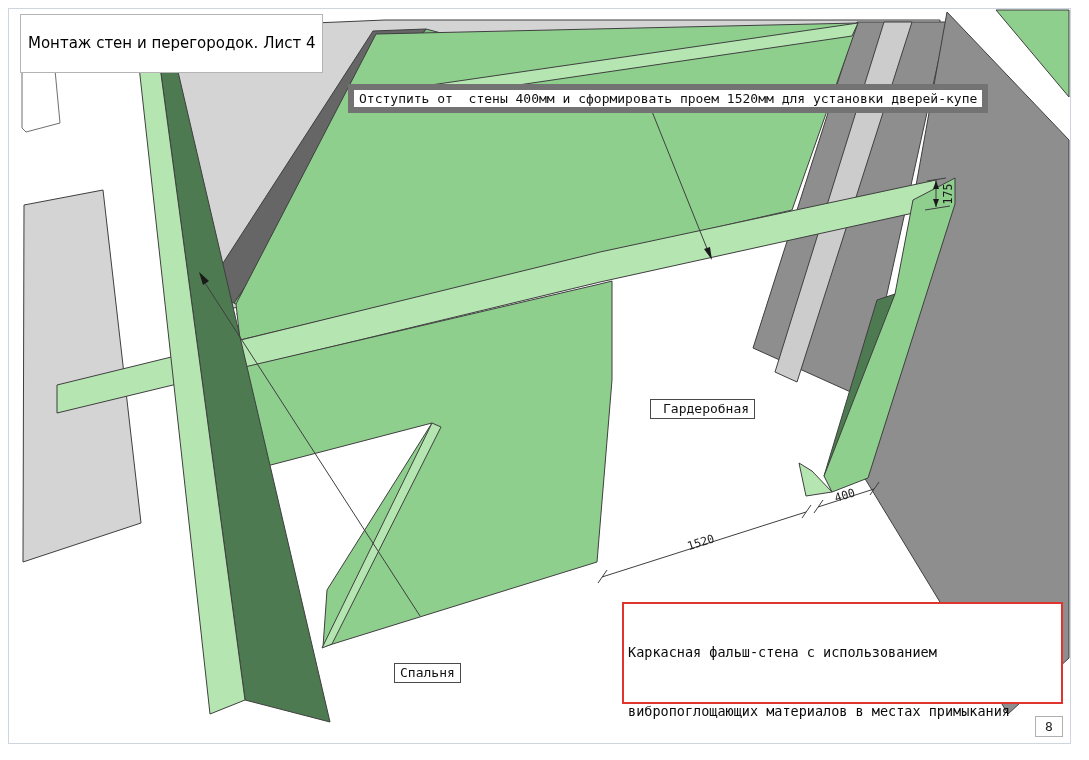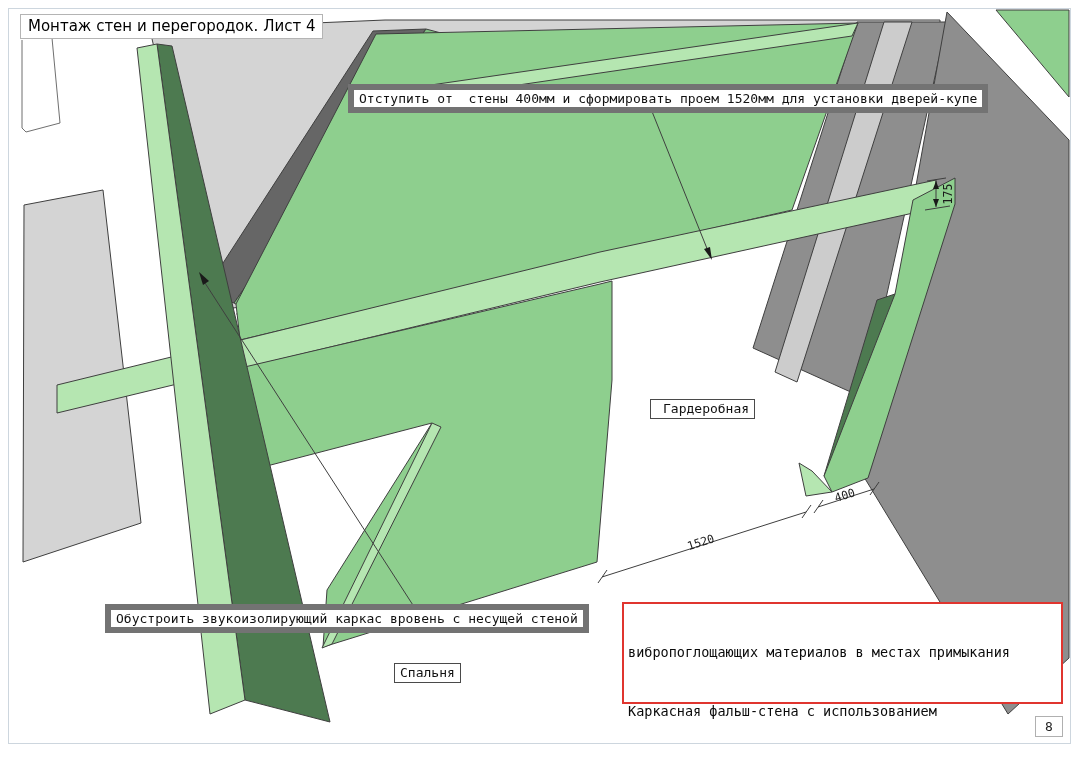--- a/index.html
+++ b/index.html
@@ -10,21 +10,21 @@
   svg .thin{stroke:#4a4a4a;stroke-width:0.8;fill:none;}
   svg polygon{stroke:#3f3f3f;stroke-width:1;stroke-linejoin:round;}
   svg .arrow{stroke:none;}
   svg text.dim{font-family:"DejaVu Sans Mono",monospace;font-size:11.5px;fill:#1a1a1a;
                text-anchor:middle;}
   .box{position:absolute;background:#ffffff;border:6px solid #737373;color:#111;
        font-family:"DejaVu Sans Mono",monospace;font-size:13px;line-height:17px;
        padding:0 5px;white-space:pre;}
   .title-box{position:absolute;left:20px;top:14px;background:#ffffff;border:1px solid #b4b4b4;
        color:#000;font-family:"DejaVu Sans",sans-serif;font-size:15px;line-height:21px;
-       padding:1px 7px;white-space:nowrap;}
+       padding:18px 7px;white-space:nowrap;}
   .callout-top{left:348px;top:84px;}
   .callout-bottom{left:105px;top:604px;}
   .room-label{font-size:13px;line-height:18px;border:1px solid #4a4a4a;}
   .label-wardrobe{left:650px;top:399px;padding-left:12px;}
   .label-bedroom{left:394px;top:663px;}
   .note-box{position:absolute;left:622px;top:602px;width:429px;height:98px;background:#fff;
        border:2px solid #e0352f;color:#0a0a0a;font-family:"DejaVu Sans Mono",monospace;
        font-size:13.5px;line-height:19.5px;padding:0 4px;white-space:pre;}
   .note-box div{white-space:pre;}
   .page-num{position:absolute;left:1035px;top:716px;width:26px;height:19px;background:#fff;
@@ -97,29 +97,28 @@
       <line class="ln" x1="814" y1="513" x2="823" y2="500"></line>
       <line class="ln" x1="870" y1="495" x2="879" y2="482"></line>
       <text class="dim" x="846" y="499" transform="rotate(-17.5 846 499)">400</text>
     </g>
   </svg>
 
   <div class="title-box">Монтаж стен и перегородок. Лист 4</div>
 
   <div class="box callout-top">Отступить от  стены 400мм и сформировать проем 1520мм для установки дверей-купе</div>
 
-  <div class="box callout-bottom">Обустроить звукоизолирующий каркас вровень с несущей стеной</div>
 
   <div class="box room-label label-wardrobe">Гардеробная</div>
 
   <div class="box room-label label-bedroom">Спальня</div>
 
   <div class="note-box">
+    <div>Каркасная фальш-стена с использованием</div>
     <div>вибропоглощающих материалов в местах примыкания</div>
-    <div>Каркасная фальш-стена с использованием</div>
     
     
     
   </div>
 
   <div class="page-num">8</div>
 
 </div>
 
 </body></html>

